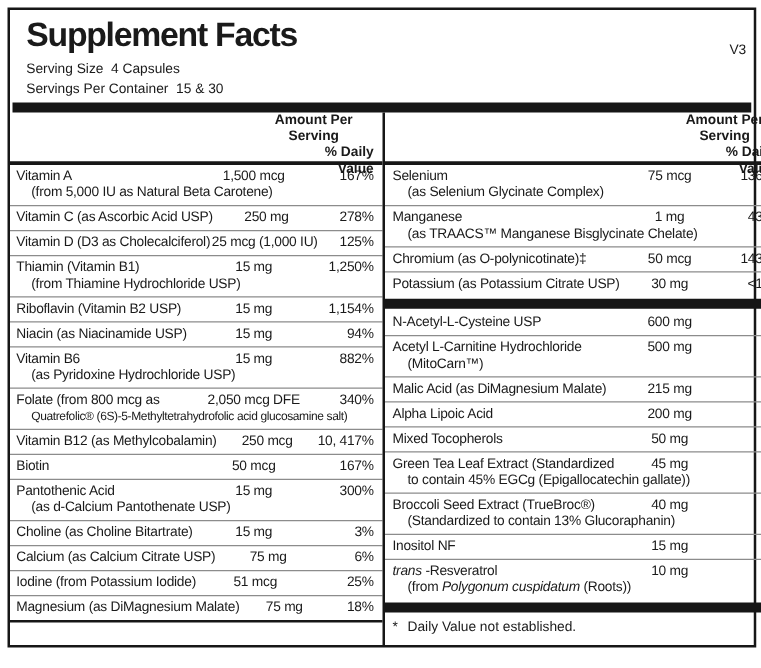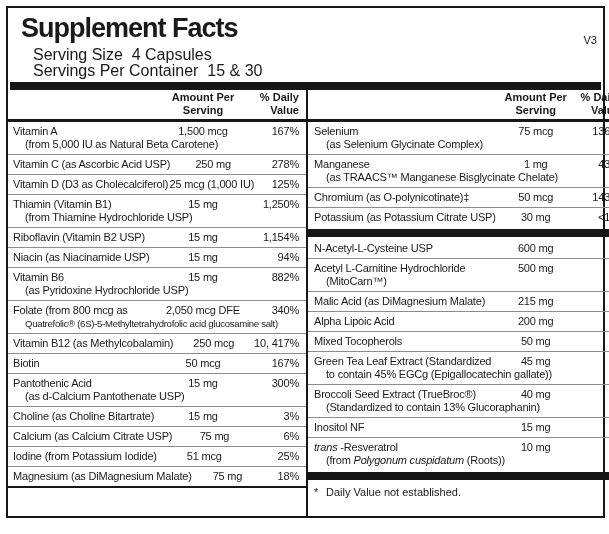--- a/index.html
+++ b/index.html
@@ -2,28 +2,28 @@
 <html><head>
 <meta charset="utf-8">
 <style>
   html,body{margin:0;padding:0;background:#fff;width:609px;height:534px;overflow:hidden;
     font-family:"Liberation Sans", sans-serif;color:#1a1a1a;}
   .label-box{position:absolute;left:6px;top:6px;width:595px;height:508px;border:2px solid #161616;
     display:flex;flex-direction:column;background:#fff;}
   .version{position:absolute;top:2px;right:6px;font-size:11px;margin-top:24px;}
   .hdr{padding:2px 8px 0 13px;}
   .title{font-size:27px;font-weight:bold;letter-spacing:-1px;line-height:37px;white-space:nowrap;}
-  .serving{font-size:16px;line-height:16px;white-space:pre;margin-left:12px;}
+  .serving{font-size:11px;line-height:16px;white-space:pre;}
   .topbar{height:8px;background:#161616;margin:3px 2px 0 2px;}
   .cols{flex:1;display:flex;min-height:0;}
   .col{box-sizing:border-box;}
   .col-left{width:298px;}
   .col-right{flex:1;border-left:2px solid #161616;}
   .colhead{display:flex;align-items:flex-end;border-bottom:3px solid #161616;
-    font-weight:bold;font-size:11px;line-height:13px;height:32px;box-sizing:border-box;padding-bottom:2px;}
+    font-weight:bold;font-size:11px;line-height:13px;height:42px;box-sizing:border-box;padding-bottom:17px;flex-direction:column;}
   .col-left .colhead,.col-left .row,.col-left .foot{padding-left:5px;padding-right:7px;}
   .col-right .colhead,.col-right .row,.col-right .foot{padding-left:6px;padding-right:6px;}
   .sp{flex:1;}
   .amt{width:96px;text-align:center;white-space:nowrap;}
   .dv{width:48px;text-align:right;white-space:nowrap;}
   .col-right .amt{width:80px;}
   .col-right .dv{width:44px;}
   .row{border-top:1px solid #8c8c8c;padding-top:3px;padding-bottom:3px;
     font-size:11px;line-height:13px;letter-spacing:-0.2px;}
   .rows > .row:first-child{border-top:none;}

